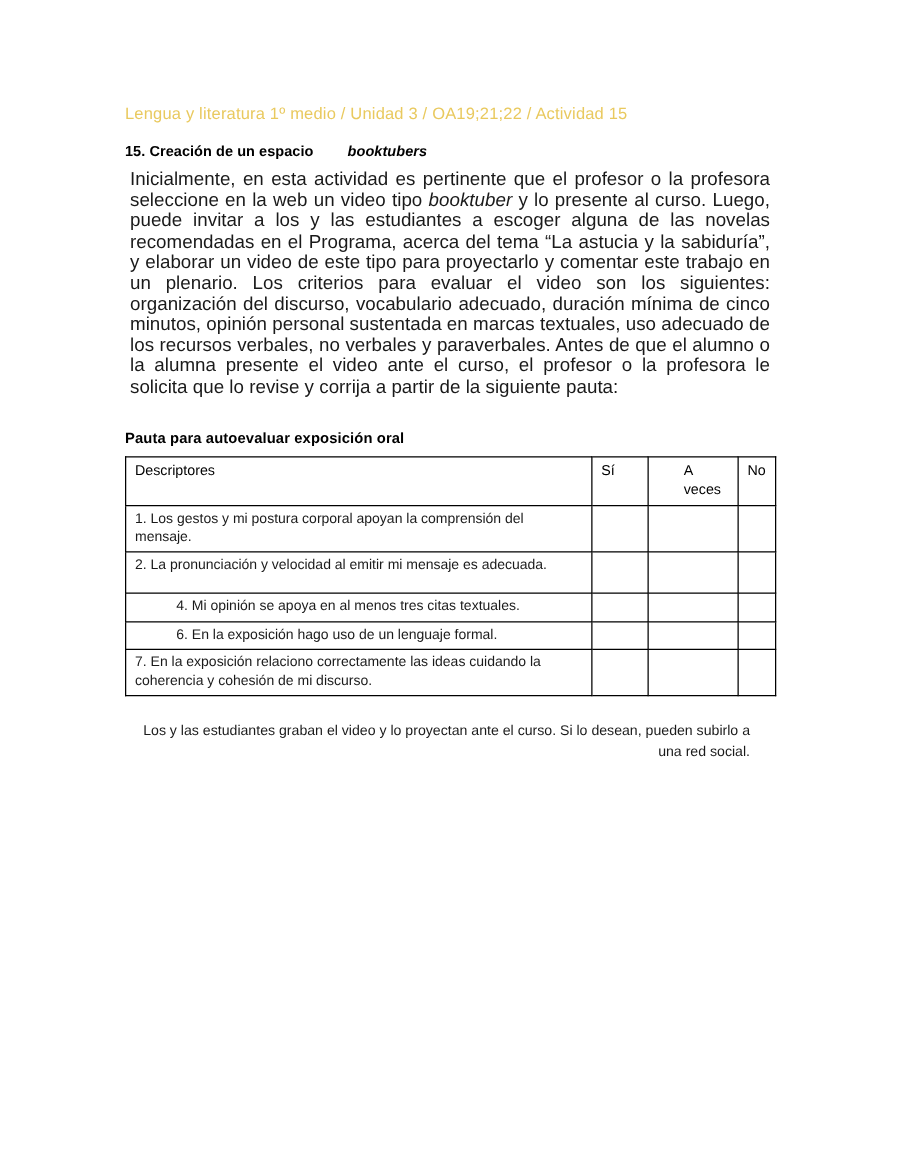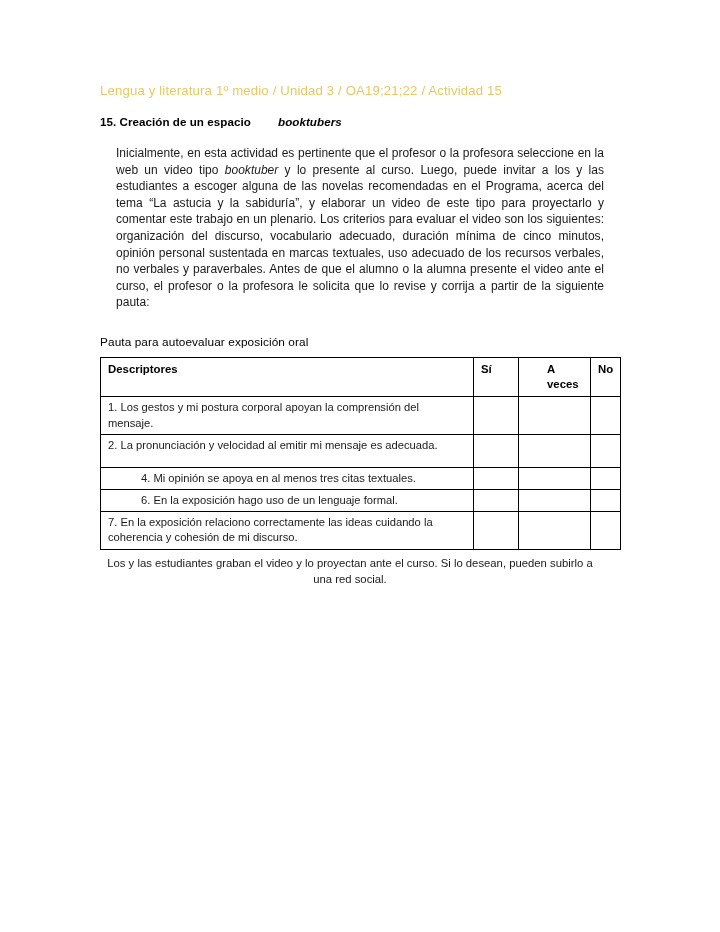--- a/index.html
+++ b/index.html
@@ -50,33 +50,33 @@
     margin: 0 0 7px 0;
     letter-spacing: 0.05px;
   }
   .activity-title .term {
     font-style: italic;
     margin-left: 24px;
   }
 
   
   .body-par {
-    font-size: 12px;
+    font-size: 15px;
     line-height: 16.6px;
     text-align: justify;
     color: #1a1a1a;
-    margin: 16px;
+    margin: 4px;
     letter-spacing: 0.02px;
   }
   .body-par .term { font-style: italic; }
 
   
   .section-heading {
     font-size: 11.8px;
-    font-weight: normal;
+    font-weight: bold;
     color: #000000;
     margin: 24px 0 8px 0;
     letter-spacing: 0.1px;
   }
 
   
   table.rubric {
     border-collapse: collapse;
     width: 520px;
     table-layout: fixed;
@@ -86,43 +86,43 @@
     border: 1px solid #000000;
     vertical-align: top;
     padding: 3px 6px 3px 7px;
     font-size: 11.2px;
     line-height: 15.2px;
     text-align: left;
     color: #1a1a1a;
     box-sizing: border-box;
   }
   table.rubric thead th {
-    font-weight: bold;
+    font-weight: normal;
     color: #000000;
     font-size: 11.4px;
     padding-top: 4px;
     padding-bottom: 4px;
   }
   table.rubric thead th.c-desc { width: 373px; }
   table.rubric thead th.c-si   { width: 45px; }
   table.rubric thead th.c-av   { width: 72px; padding-left: 28px; }
   table.rubric thead th.c-no   { width: 30px; }
 
   table.rubric td.mark-cell { padding: 0; }
 
   tr.r-two td.desc-cell { height: 33px; }
   tr.r-one td.desc-cell { height: 17px; padding-left: 40px; }
 
   
   .closing-par {
     font-size: 11.3px;
     line-height: 16.4px;
     color: #1a1a1a;
-    margin: 5px 0 0 0;
-    text-align: center;
+    margin: 20px 0 0 0;
+    text-align: right;
     width: 500px;
   }
 </style>
 </head>
 <body>
 
 <div class="page">
   <div class="content">
 
     <div class="breadcrumb">Lengua y literatura 1º medio / Unidad 3 / OA19;21;22 / Actividad 15</div>

